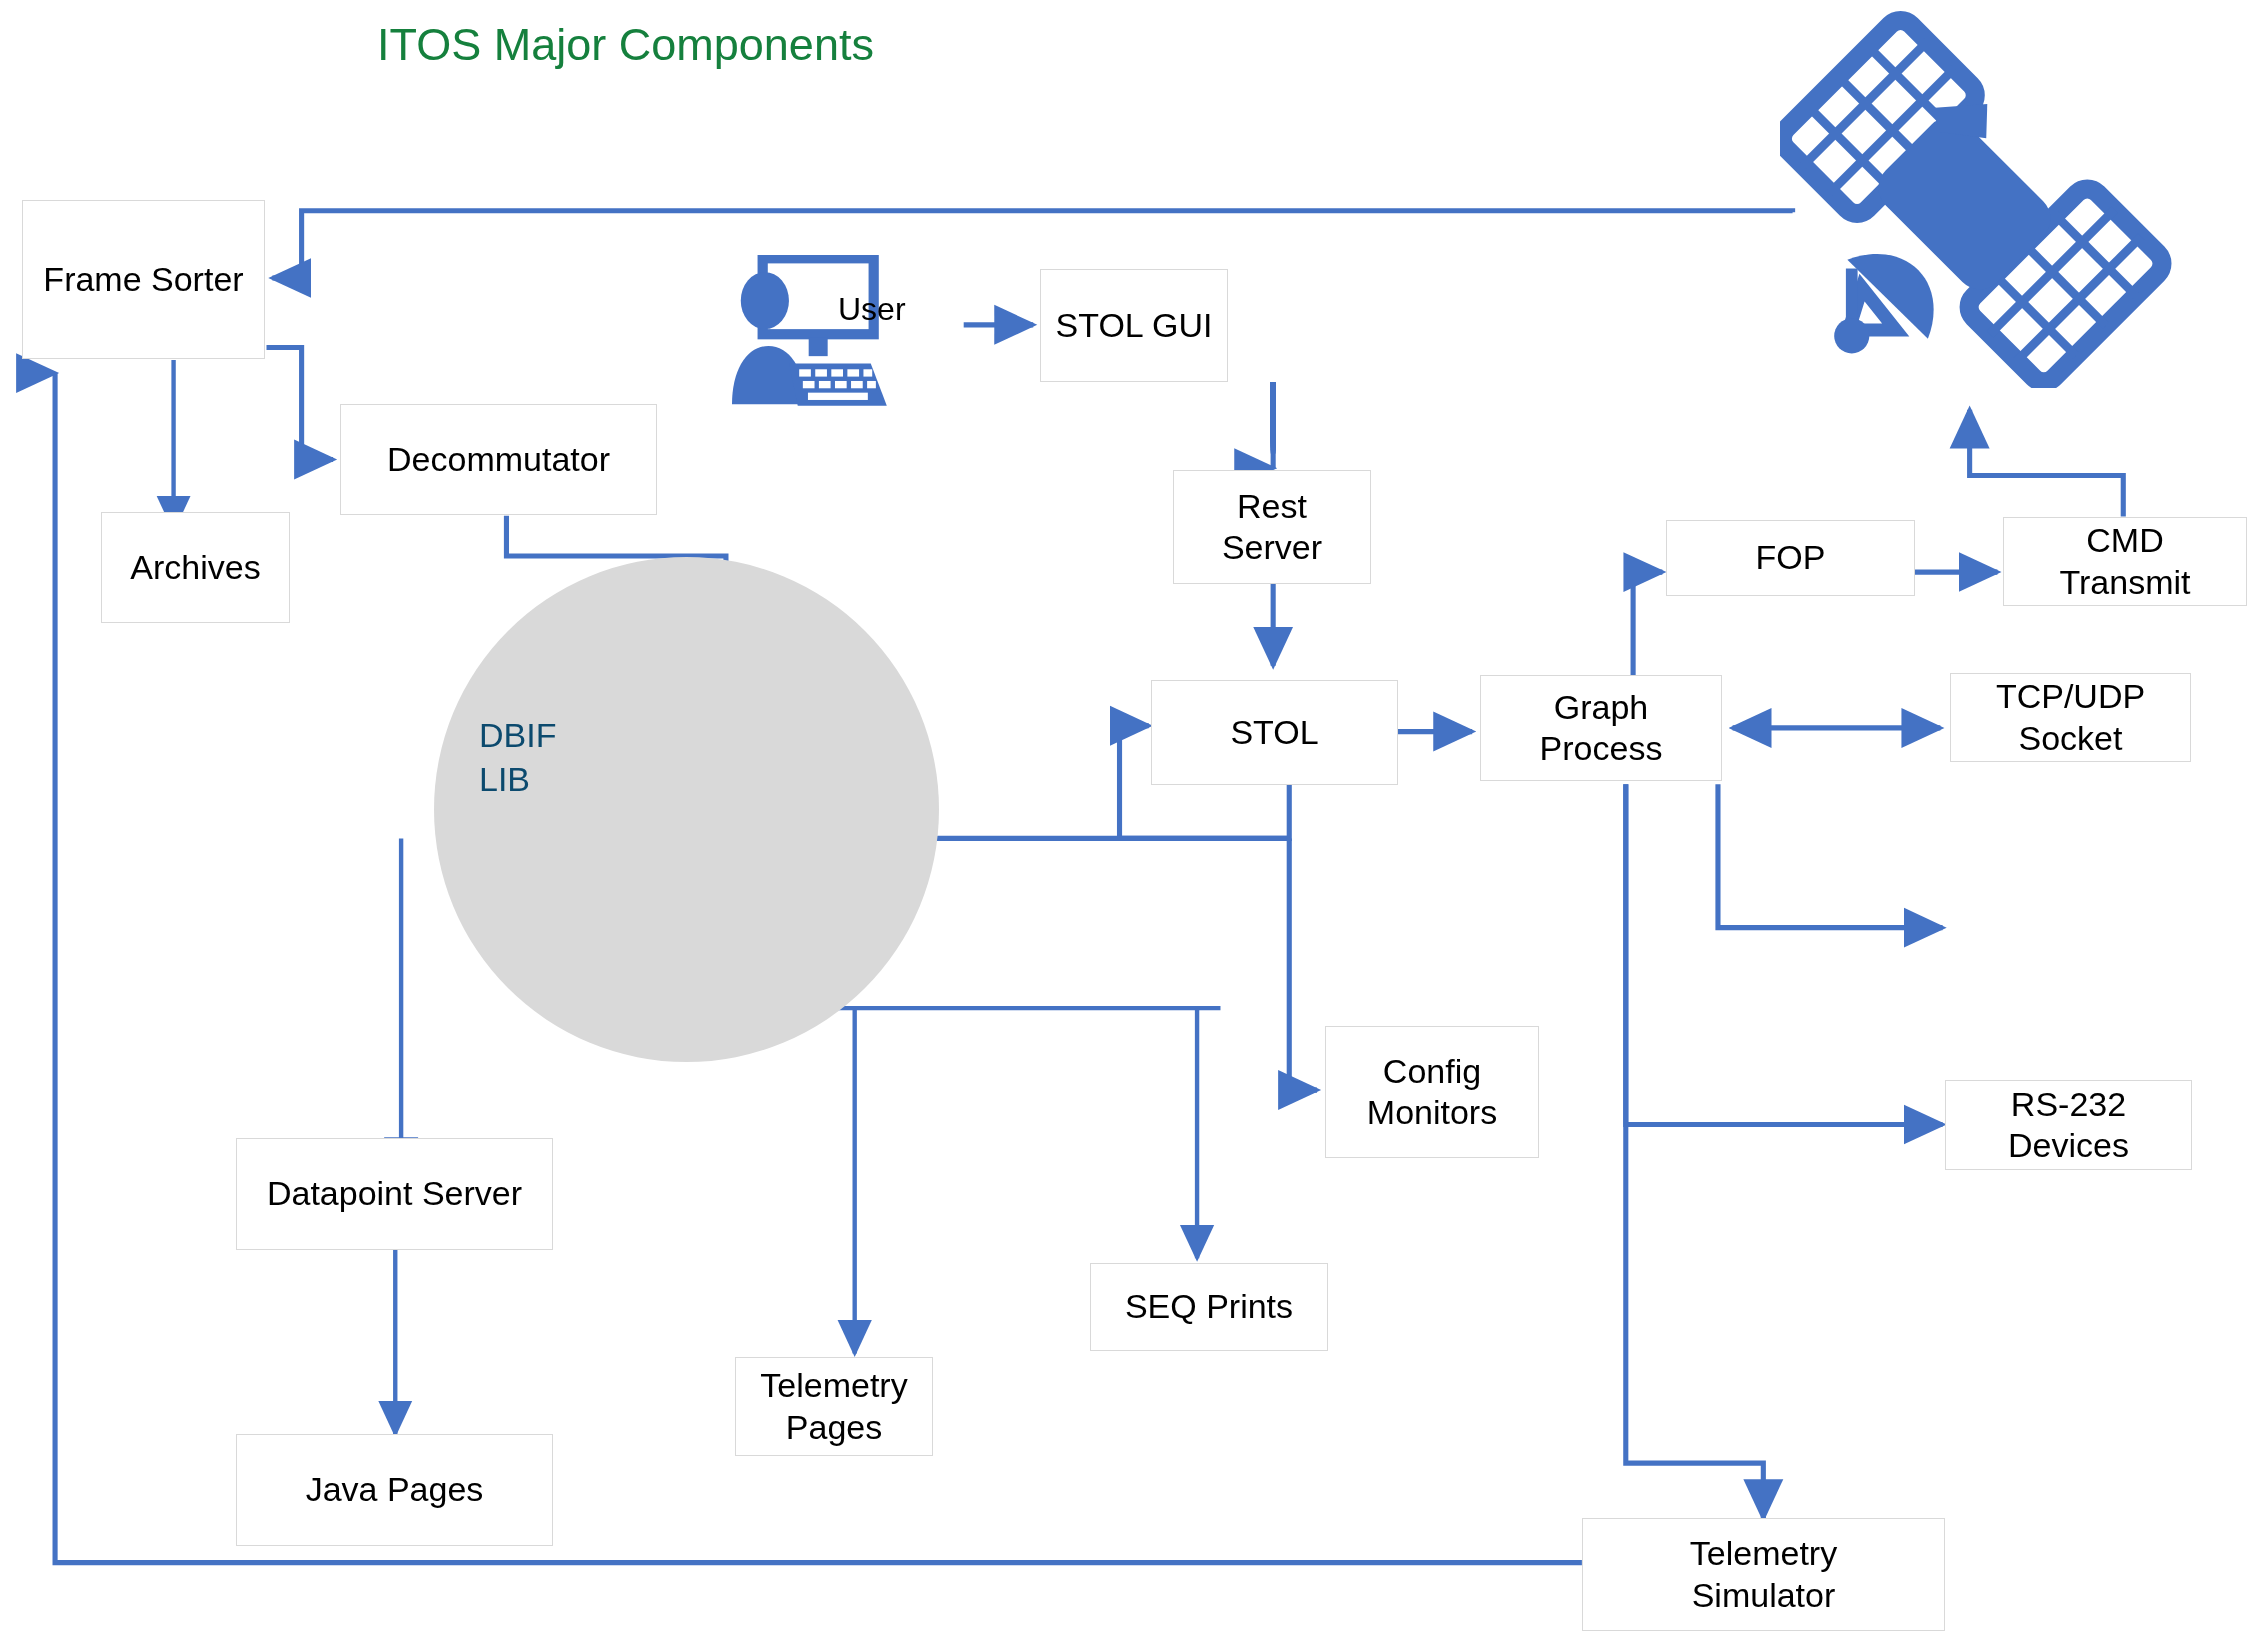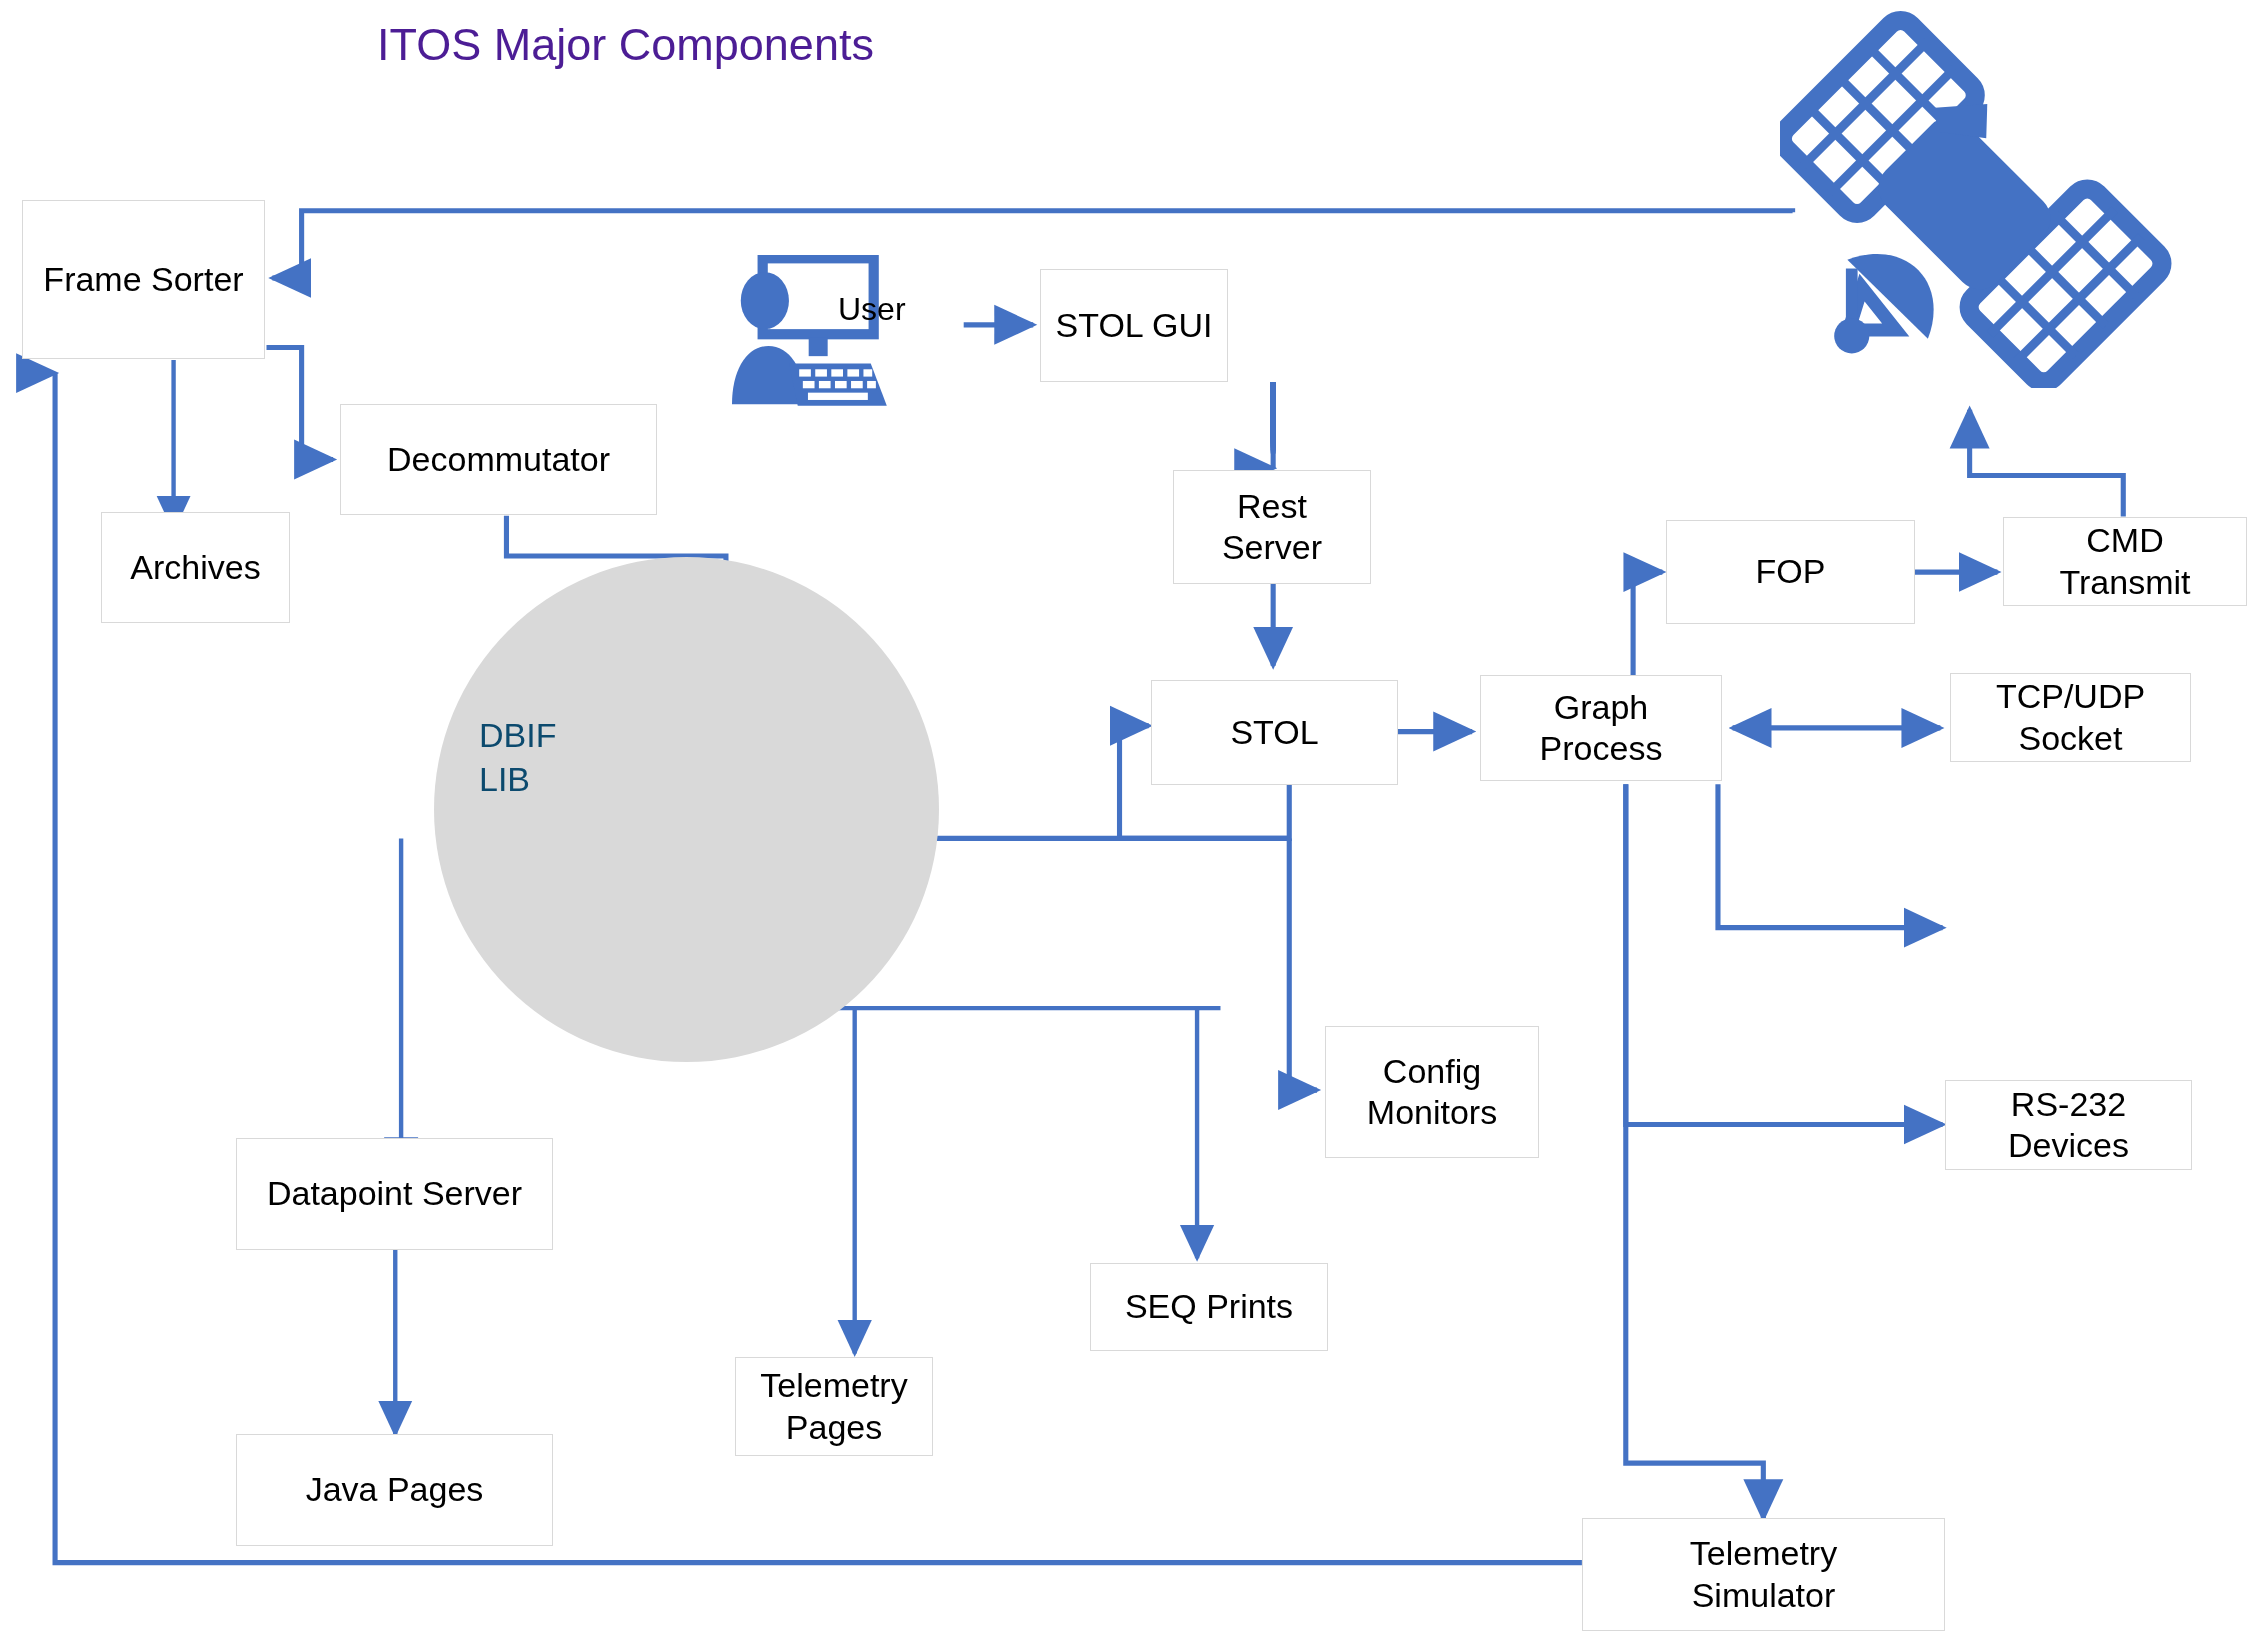--- a/index.html
+++ b/index.html
@@ -24,21 +24,21 @@
     line-height:1.22;
     font-family:"Liberation Sans", sans-serif;
     white-space:pre-line;
     z-index:6;
   }
   #page-title{
     position:absolute;
     left:0;top:19px;width:1251px;
     text-align:center;
     font-size:45px;
-    color:#4c1d95;
+    color:#15803d;
     font-family:"Liberation Sans", sans-serif;
     z-index:6;
   }
   #dbif-circle{
     position:absolute;
     left:434px;top:557px;
     width:505px;height:505px;
     border-radius:50%;
     background:#d9d9d9;
     z-index:2;
@@ -272,21 +272,21 @@
   <div class="node" style="left:1040px;top:269px;width:188px;height:113px;">STOL GUI</div>
 
   <div class="node" style="left:1173px;top:470px;width:198px;height:114px;">Rest
 Server</div>
 
   <div class="node" style="left:1151px;top:680px;width:247px;height:105px;">STOL</div>
 
   <div class="node" style="left:1480px;top:675px;width:242px;height:106px;">Graph
 Process</div>
 
-  <div class="node" style="left:1666px;top:520px;width:249px;height:104px;text-align:center;">FOP</div>
+  <div class="node" style="left:1666px;top:520px;width:249px;height:76px;text-align:center;">FOP</div>
 
   <div class="node" style="left:2003px;top:517px;width:244px;height:89px;">CMD
 Transmit</div>
 
   <div class="node" style="left:1950px;top:673px;width:241px;height:89px;">TCP/UDP
 Socket</div>
 
 
   <div class="node" style="left:1945px;top:1080px;width:247px;height:90px;">RS-232
 Devices</div>

